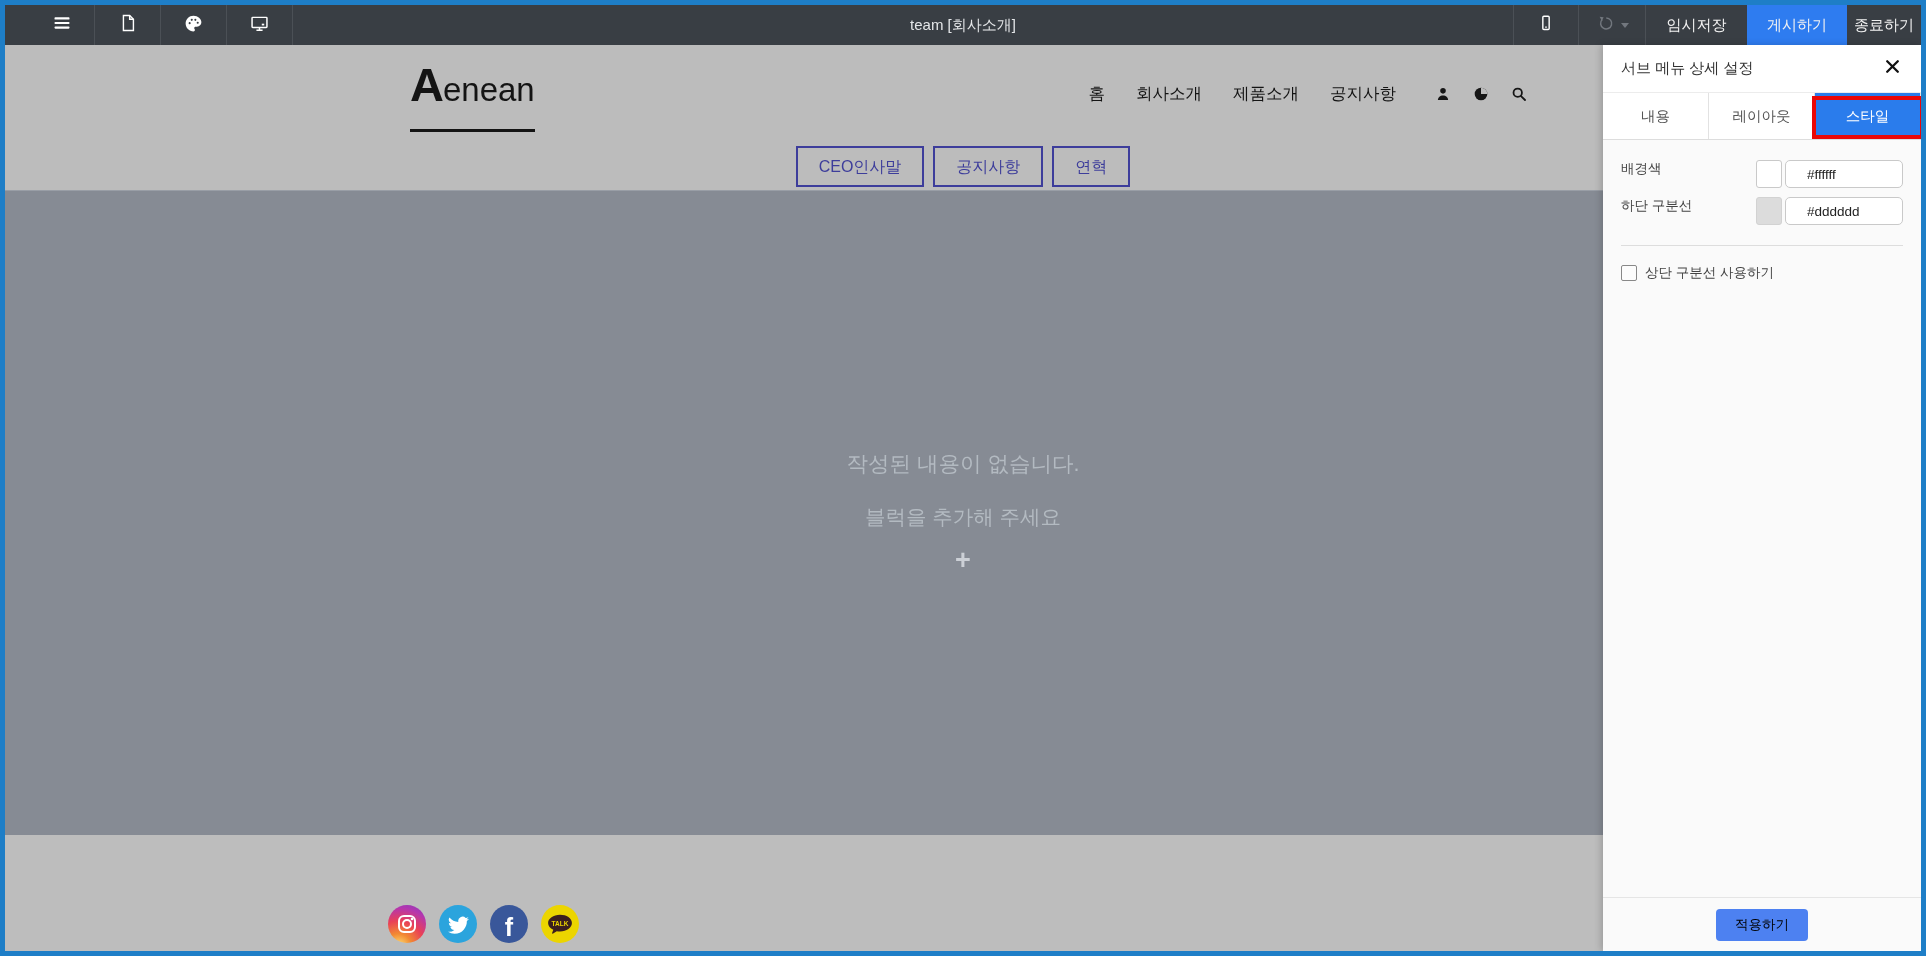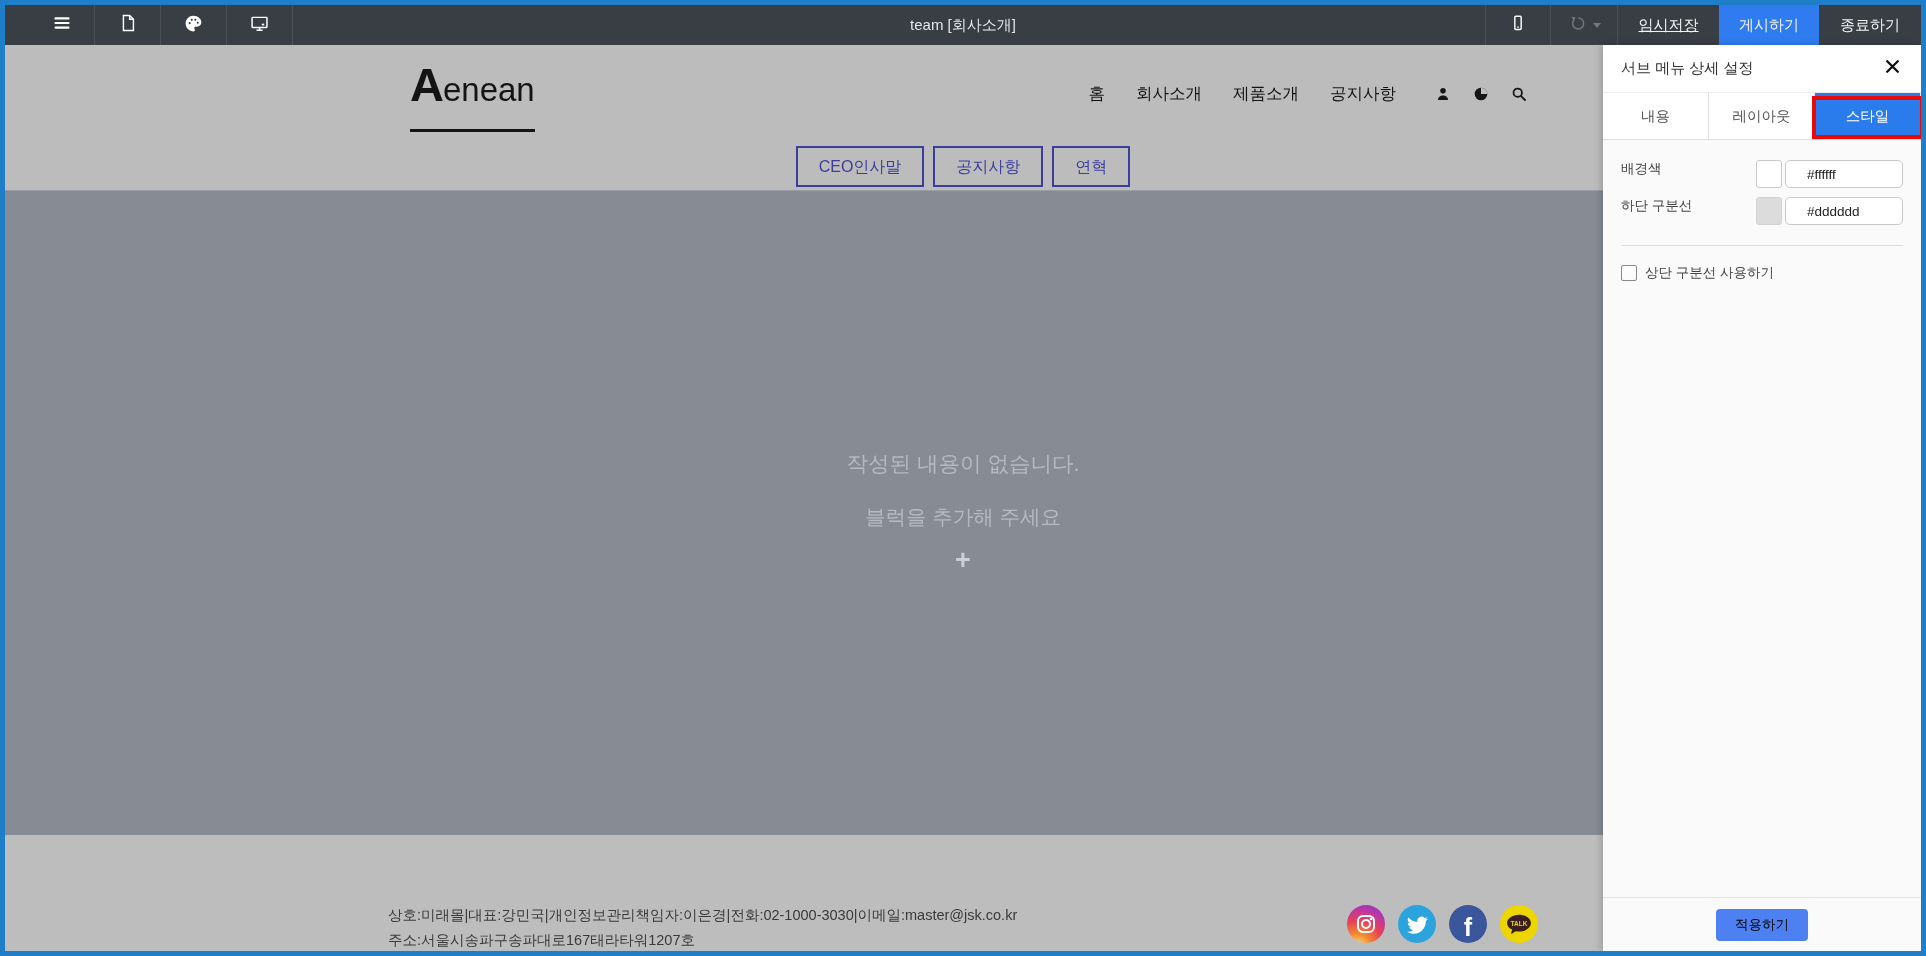--- a/index.html
+++ b/index.html
@@ -10,23 +10,23 @@
   }
   
   .topbar{position:absolute;top:0;left:0;right:0;height:40px;background:#393e44;display:flex;align-items:stretch;z-index:40;padding-left:24px;}
   .tb-title{position:absolute;left:0;right:0;top:0;height:40px;display:flex;align-items:center;justify-content:center;color:#e4e6e8;font-size:15px;pointer-events:none;}
   .tb-left{display:flex;align-items:stretch;}
   .tb-cell{width:65px;display:flex;align-items:center;justify-content:center;border-right:1px solid #4b5056;cursor:pointer;}
   .tb-right{margin-left:auto;display:flex;align-items:stretch;position:relative;}
   .tb-rcell{width:64px;display:flex;align-items:center;justify-content:center;border-left:1px solid #4b5056;cursor:pointer;}
   .tb-rcell.undo{width:66px;}
   .tb-btn{display:flex;align-items:center;justify-content:center;color:#f2f2f2;font-size:15px;cursor:pointer;}
-  .tb-btn.temp{width:101px;border-left:1px solid #4b5056;text-decoration:underline;}
+  .tb-btn.temp{width:101px;border-left:1px solid #4b5056;}
   .tb-btn.publish{width:100px;background:#2e7cf0;}
-  .tb-btn.exit{width:102px;}
+  .tb-btn.exit{width:74px;}
   .caret-down{width:0;height:0;border-left:4px solid transparent;border-right:4px solid transparent;border-top:5px solid #72777e;margin-left:6px;}
   
   .site-header{position:absolute;top:40px;left:0;right:0;height:98px;background:#bcbcbc;border-bottom:1px solid #a9a9a9;}
   .header-inner{position:absolute;left:405px;right:393px;top:0;bottom:0;display:flex;align-items:center;justify-content:space-between;}
   .logo{display:inline-block;border-bottom:3px solid #141414;padding-bottom:17px;color:#141414;cursor:pointer;white-space:nowrap;}
   .logo-initial{font-size:47px;font-weight:700;letter-spacing:-1px;}
   .logo-rest{font-size:33px;font-weight:500;letter-spacing:0;}
   .nav-wrap{display:flex;align-items:center;}
   .nav{display:flex;align-items:center;gap:31px;font-size:16.5px;color:#141414;}
   .nav-item{cursor:pointer;white-space:nowrap;}
@@ -191,24 +191,20 @@
   <div class="content">
     <div class="empty">
       <div class="empty-line1">작성된 내용이 없습니다.</div>
       <div class="empty-line2">블럭을 추가해 주세요</div>
       <div class="plus">+</div>
     </div>
   </div>
 
   <div class="site-footer">
     <div class="footer-inner">
-      <div class="footer-text">
-        <div>상호:미래몰|대표:강민국|개인정보관리책임자:이은경|전화:02-1000-3030|이메일:master@jsk.co.kr</div>
-        <div>주소:서울시송파구송파대로167태라타워1207호</div>
-      </div>
       <div class="social">
         <div class="sicon instagram">
           <svg width="24" height="24" viewBox="0 0 24 24" fill="none" stroke="#fff" stroke-width="2">
               <rect x="4" y="4" width="16" height="16" rx="5"></rect>
               <circle cx="12" cy="12" r="4"></circle>
               <circle cx="17" cy="7" r="1.3" fill="#fff" stroke="none"></circle>
             </svg>
         </div>
         <div class="sicon twitter">
           <svg width="21" height="21" viewBox="0 0 16 16" fill="#fff">

